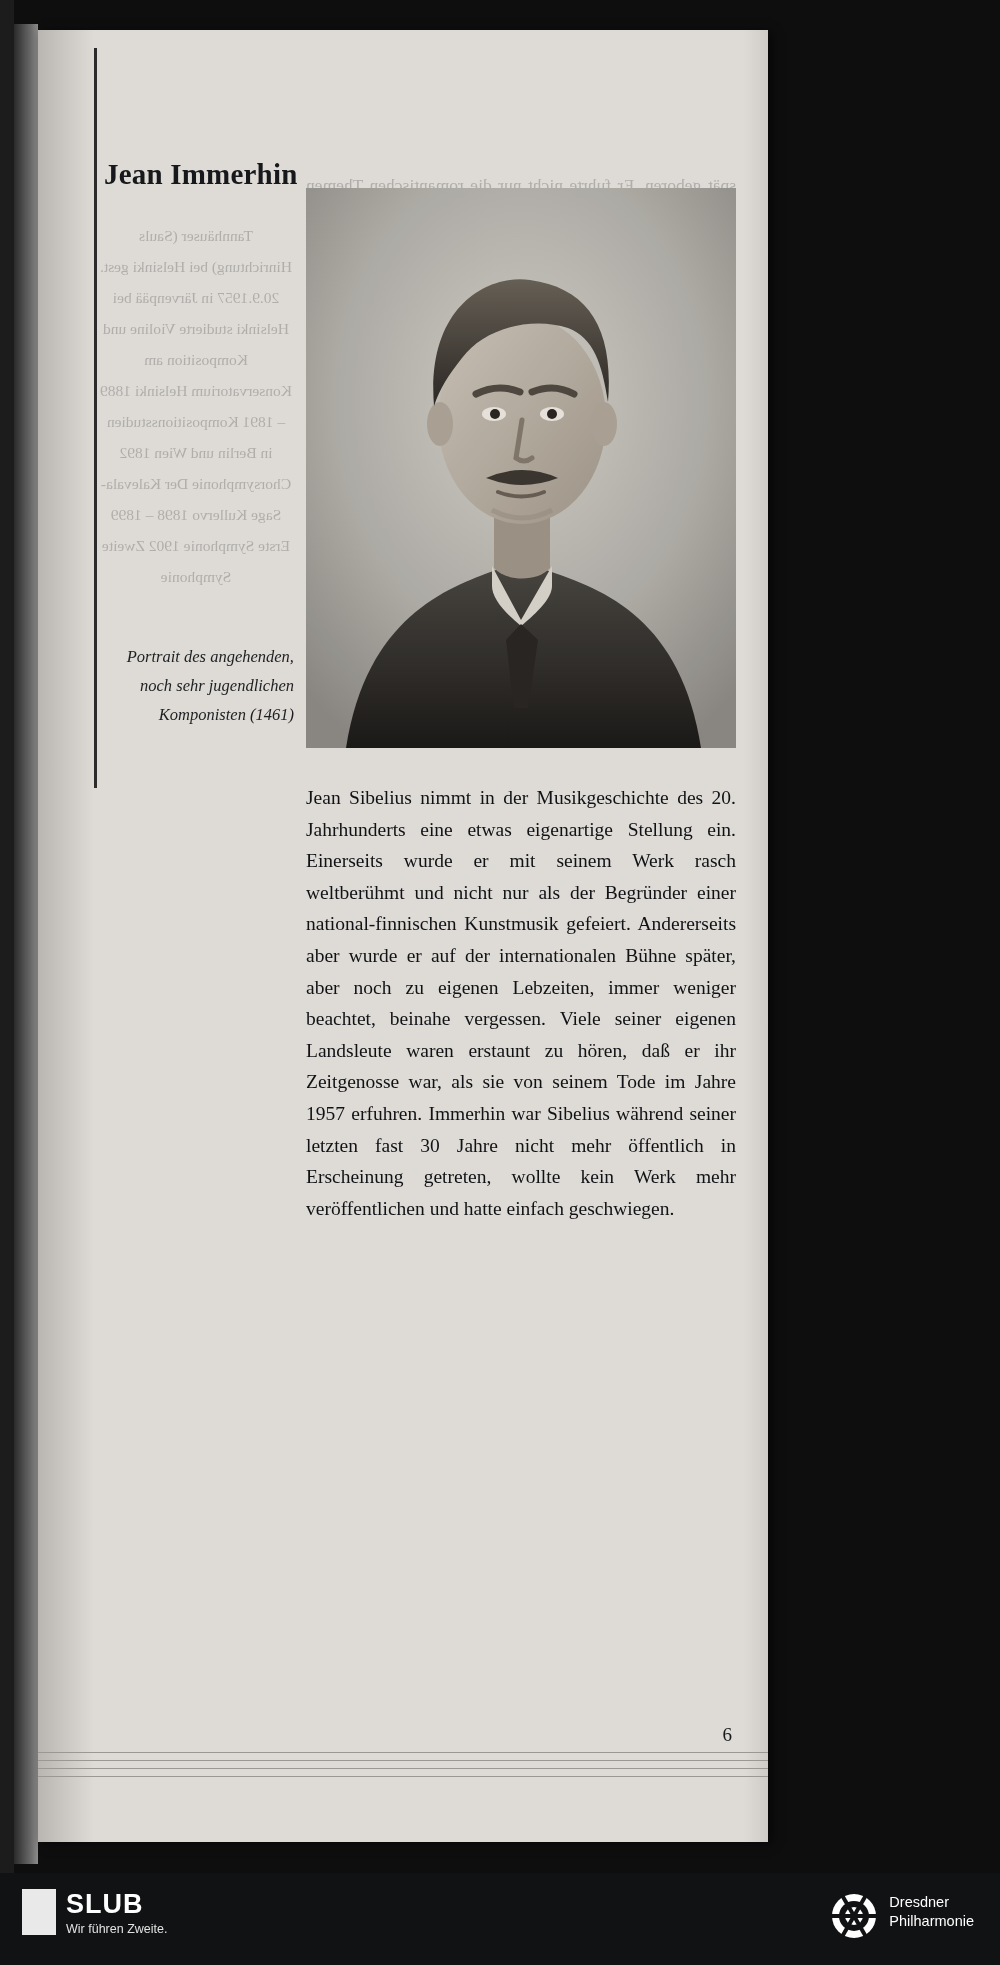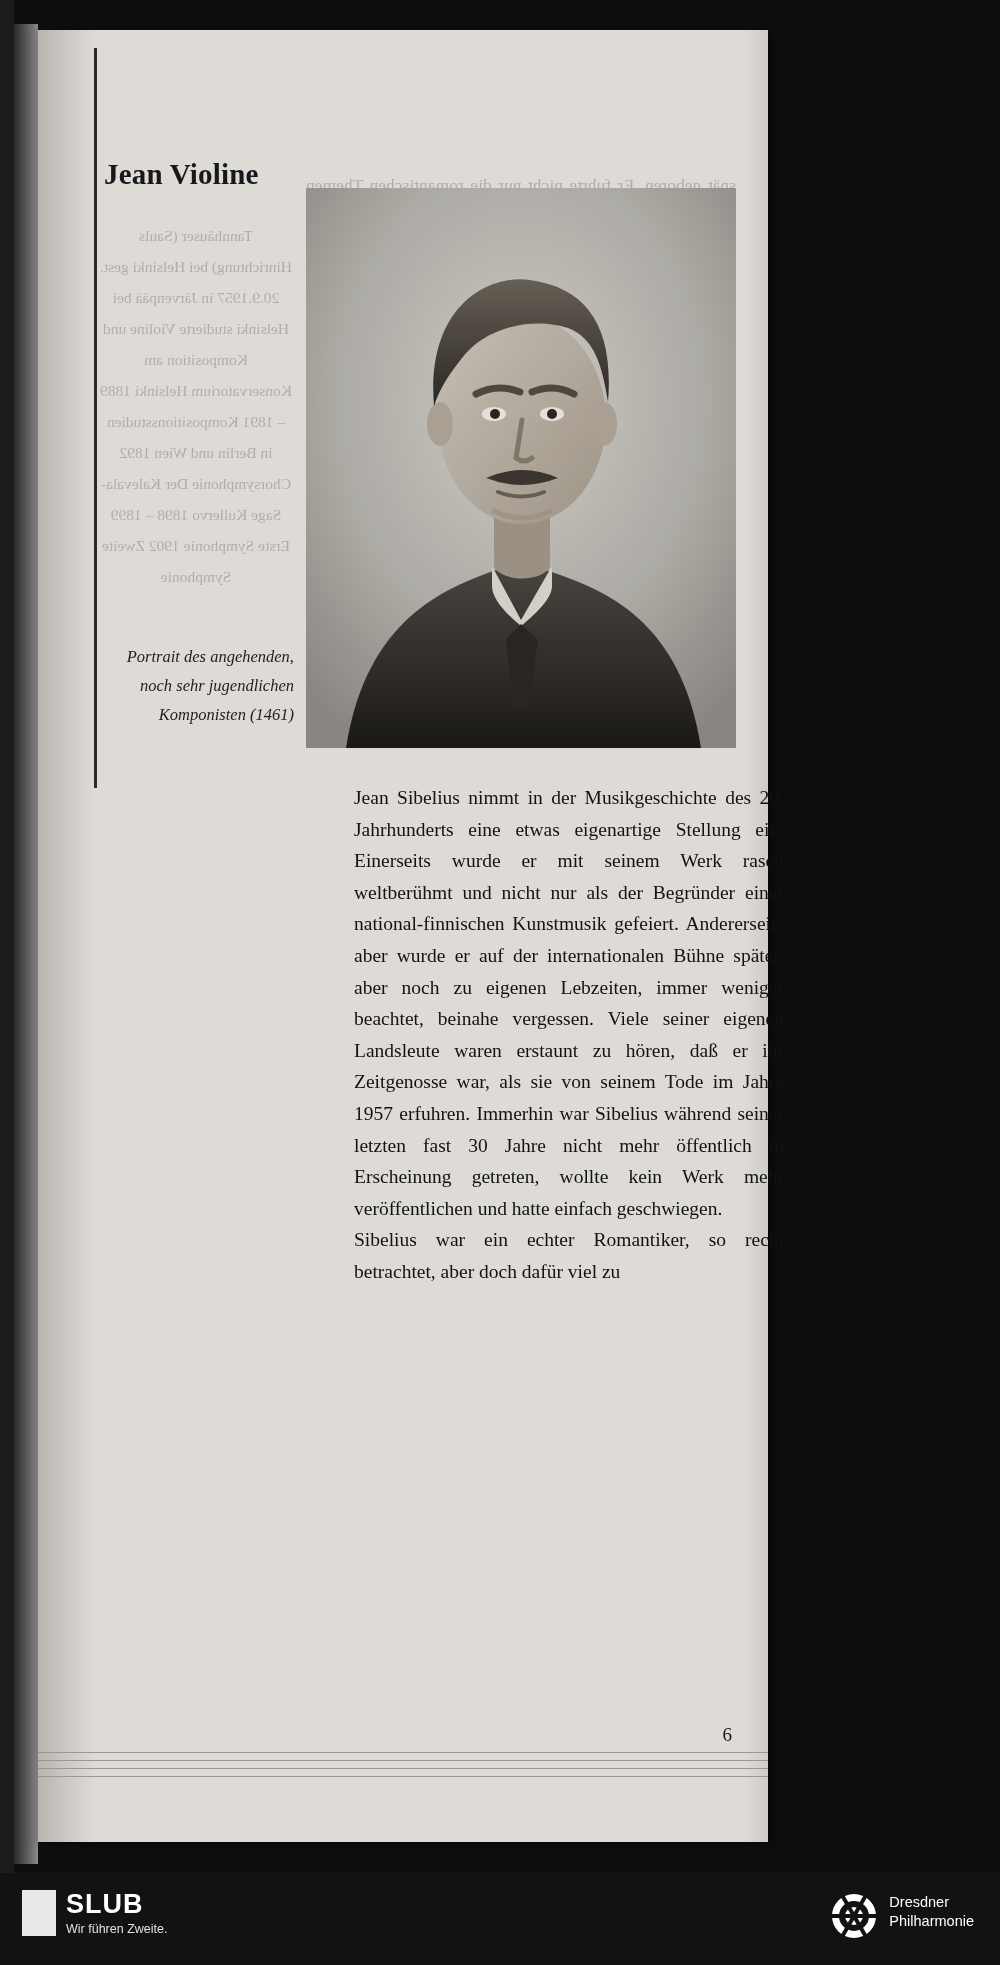--- a/index.html
+++ b/index.html
@@ -163,21 +163,20 @@
   
   .body-text {
     position: absolute;
     left: 268px;
     top: 752px;
     width: 430px;
     font-size: 19.5px;
     line-height: 31.6px;
     text-align: justify;
     color: #101216;
-    margin-left: 48px;
   }
   .body-text p { margin: 0; }
 
   .page-number {
     position: absolute;
     right: 36px;
     bottom: 96px;
     font-size: 19px;
     color: #17191d;
   }
@@ -190,21 +189,21 @@
     width: 1000px;
     height: 92px;
     background: #111214;
     color: #f2f2f2;
   }
   .slub {
     position: absolute;
     left: 22px;
     top: 16px;
     display: flex;
-    align-items: flex-end;
+    align-items: flex-start;
   }
   .slub-mark {
     width: 34px; height: 46px;
     background: #e9e9e9;
     margin-right: 10px;
   }
   .slub-text .slub-name {
     font-family: "Liberation Sans", sans-serif;
     font-size: 27px;
     font-weight: bold;
@@ -243,21 +242,21 @@
 <div class="paper">
   <div class="paper-inner-grad"></div>
   <div class="paper-right-grad"></div>
   <div class="col-rule"></div>
 
   <div class="content">
 
     <div class="ghost ghost-margin">Tannhäuser (Sauls Hinrichtung) bei Helsinki gest. 20.9.1957 in Järvenpää bei Helsinki studierte Violine und Komposition am Konservatorium Helsinki 1889 – 1891 Kompositionsstudien in Berlin und Wien 1892 Chorsymphonie Der Kalevala-Sage Kullervo 1898 – 1899 Erste Symphonie 1902 Zweite Symphonie</div>
     <div class="ghost ghost-body">spät geboren. Er fuhrte nicht nur die romantischen Themen an, indem er seine Sinfonie-Themen in die Tonsprache seiner Zeit und in die Kunstmusik des Nordens übersetzte.</div>
 
-    <div class="title">Jean Violine</div>
+    <div class="title">Jean Immerhin</div>
 
     <div class="photo">
       <div class="bg"></div>
       <svg width="430" height="560" viewBox="0 0 430 560">
         <defs>
           <radialGradient id="vig" cx="50%" cy="38%" r="72%">
             <stop offset="0%" stop-color="#d6d3cd"></stop>
             <stop offset="60%" stop-color="#b4b1ab"></stop>
             <stop offset="100%" stop-color="#8f8c87"></stop>
           </radialGradient>
@@ -308,21 +307,20 @@
         <path d="M186 322 q 30 16 60 0" stroke="#9c9285" stroke-width="5" fill="none" opacity="0.6"></path>
 
         <rect x="0" y="0" width="430" height="560" fill="#000" opacity="0.04"></rect>
       </svg>
     </div>
 
     <div class="caption">Portrait des angehenden, noch sehr jugendlichen Komponisten (1461)</div>
 
     <div class="body-text">
       <p>Jean Sibelius nimmt in der Musikgeschichte des 20. Jahrhunderts eine etwas eigenartige Stellung ein. Einerseits wurde er mit seinem Werk rasch weltberühmt und nicht nur als der Begründer einer national-finnischen Kunstmusik gefeiert. Andererseits aber wurde er auf der internationalen Bühne später, aber noch zu eigenen Lebzeiten, immer weniger beachtet, beinahe vergessen. Viele seiner eigenen Landsleute waren erstaunt zu hören, daß er ihr Zeitgenosse war, als sie von seinem Tode im Jahre 1957 erfuhren. Immerhin war Sibelius während seiner letzten fast 30 Jahre nicht mehr öffentlich in Erscheinung getreten, wollte kein Werk mehr veröffentlichen und hatte einfach geschwiegen.</p>
-      <p>Sibelius war ein echter Romantiker, so recht betrachtet, aber doch dafür viel zu</p>
     </div>
 
     <div class="bottom-lines">
       <i></i>
         <i></i>
         <i></i>
         <i></i>
     </div>
 
     <div class="page-number">6</div>

